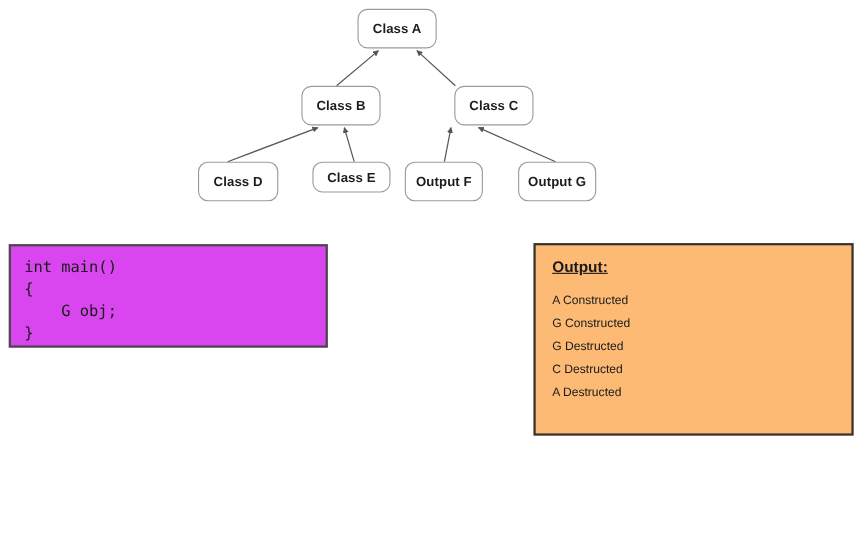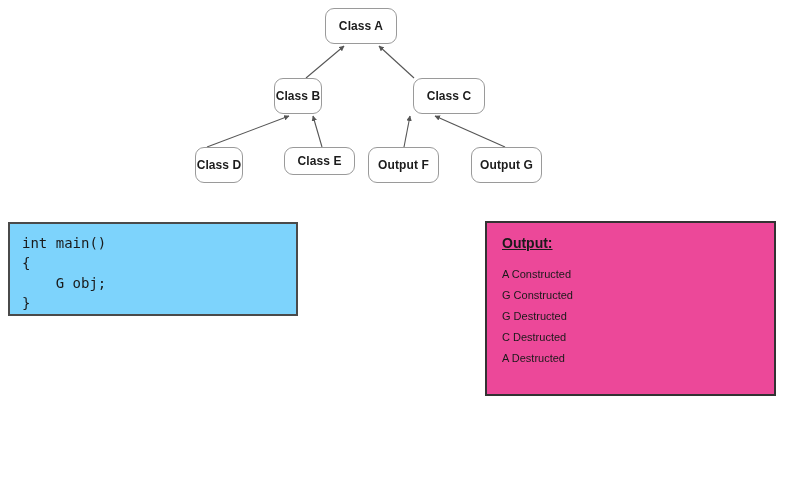--- a/index.html
+++ b/index.html
@@ -45,58 +45,58 @@
     justify-content: center;
     font-family: "Liberation Sans", sans-serif;
     font-size: 12px;
     font-weight: bold;
     letter-spacing: 0.1px;
     color: #1c1c1c;
     z-index: 2;
   }
 
   .node-a { left: 325px; top: 8px;   width: 72px; height: 36px; text-align: right; }
-  .node-b { left: 274px; top: 78px;  width: 48px; height: 36px; }
+  .node-b { left: 274px; top: 78px;  width: 72px; height: 36px; }
   .node-c { left: 377px; top: 78px;  width: 72px; height: 36px; margin-left: 36px; }
-  .node-d { left: 195px; top: 147px; width: 48px; height: 36px; }
+  .node-d { left: 180px; top: 147px; width: 73px; height: 36px; }
   .node-e { left: 284px; top: 147px; width: 71px; height: 28px; }
   .node-f { left: 368px; top: 147px; width: 71px; height: 36px; }
   .node-g { left: 471px; top: 147px; width: 71px; height: 36px; }
 
   
   #code-panel {
     position: absolute;
     left: 8px;
     top: 222px;
     width: 290px;
     height: 94px;
     box-sizing: border-box;
     border: 2px solid #4a4a4a;
-    background: #7dd3fc;
+    background: #d946ef;
     padding: 9px 12px 0 12px;
   }
   #code-text {
     margin: 0;
     font-family: "DejaVu Sans Mono", "Liberation Mono", monospace;
     font-size: 14px;
     line-height: 20px;
     color: #1a1a1a;
     white-space: pre;
   }
 
   
   #output-panel {
     position: absolute;
     left: 485px;
     top: 221px;
     width: 291px;
     height: 175px;
     box-sizing: border-box;
     border: 2px solid #333333;
-    background: #ec4899;
+    background: #fdba74;
     padding: 11px 0 0 15px;
   }
   #output-heading {
     font-family: "Liberation Sans", sans-serif;
     font-size: 14px;
     font-weight: bold;
     text-decoration: underline;
     color: #1a1a1a;
     display: inline-block;
     margin-bottom: 13px;

